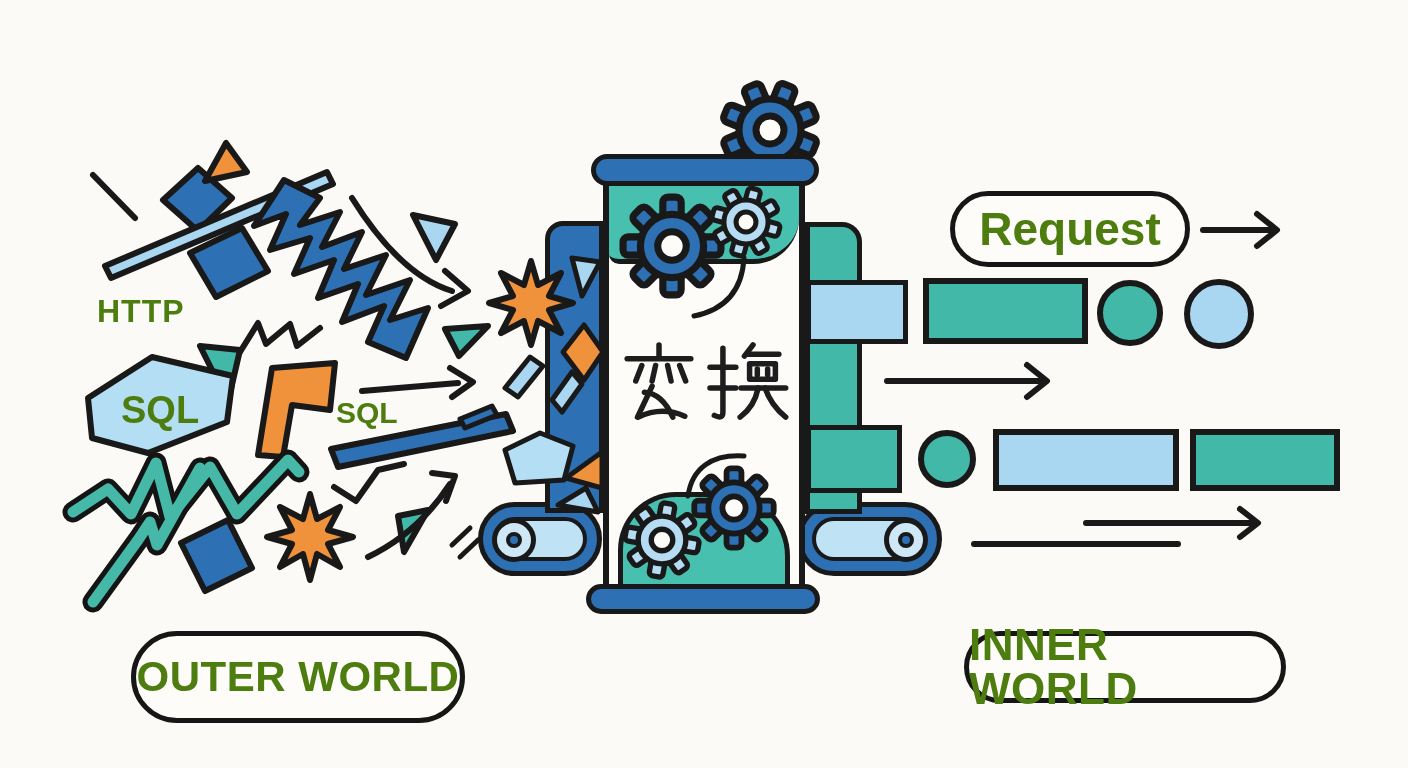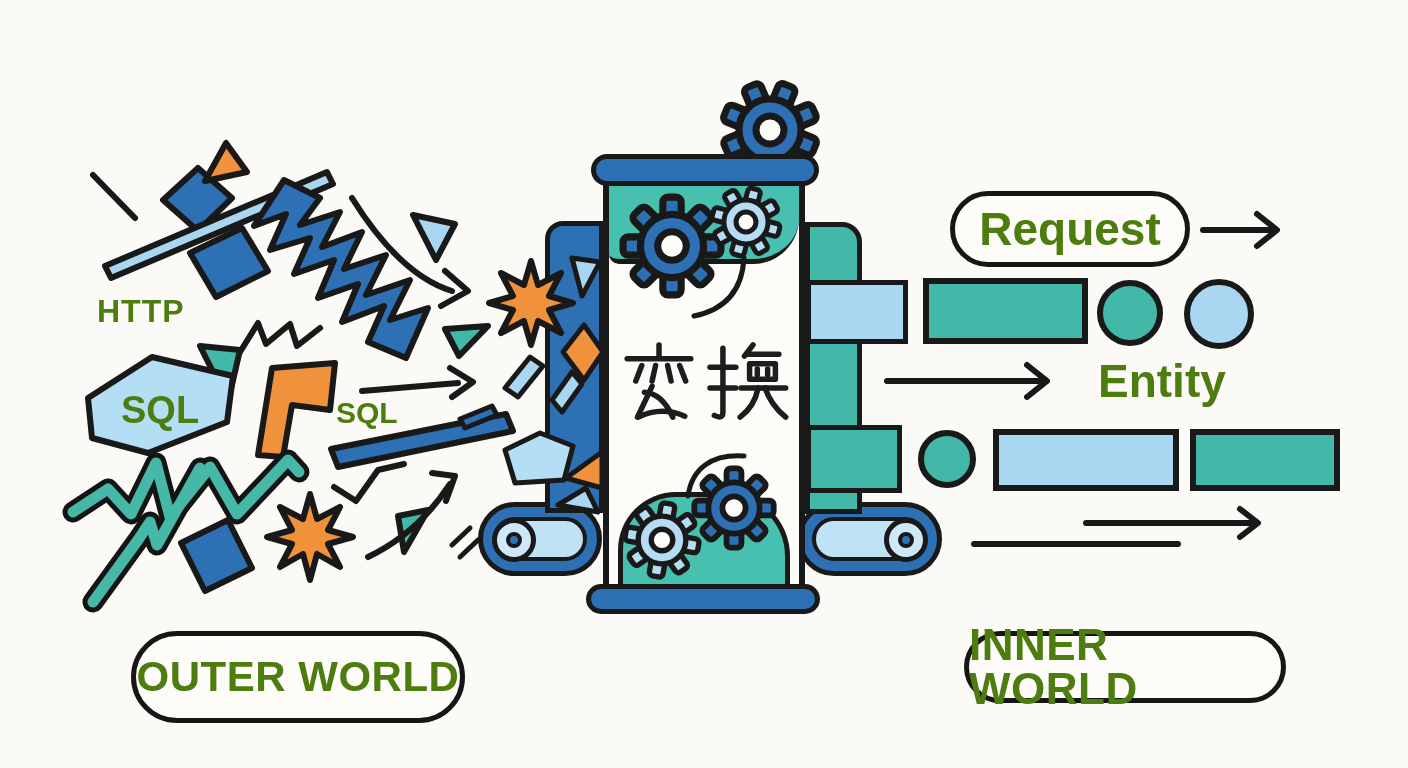--- a/index.html
+++ b/index.html
@@ -224,21 +224,20 @@
         </g>
       </svg>
     </span>
 
   <div class="abs" style="left:591px;top:154px;width:228px;height:32px;background:#2e70b4;border:5px solid #191919;border-radius:16px;z-index:6;"></div>
   <div class="abs" style="left:586px;top:584px;width:234px;height:30px;background:#2e70b4;border:5px solid #191919;border-radius:15px;z-index:6;"></div>
 
   <div class="abs pill" style="left:950px;top:191px;width:240px;height:76px;z-index:6;">
     <span class="lbl" style="font-size:46px;">Request</span>
   </div>
-  <div class="abs lbl" style="left:1098px;top:358px;font-size:46px;z-index:6;">Entity</div>
 
   <div class="abs pill" style="left:131px;top:631px;width:334px;height:92px;z-index:6;">
     <span class="lbl" style="font-size:42px;letter-spacing:0.5px;">OUTER WORLD</span>
   </div>
   <div class="abs pill" style="left:964px;top:631px;width:322px;height:72px;z-index:6;">
     <span class="lbl" style="font-size:44px;letter-spacing:0.5px;">INNER WORLD</span>
   </div>
 
 </div>
 

